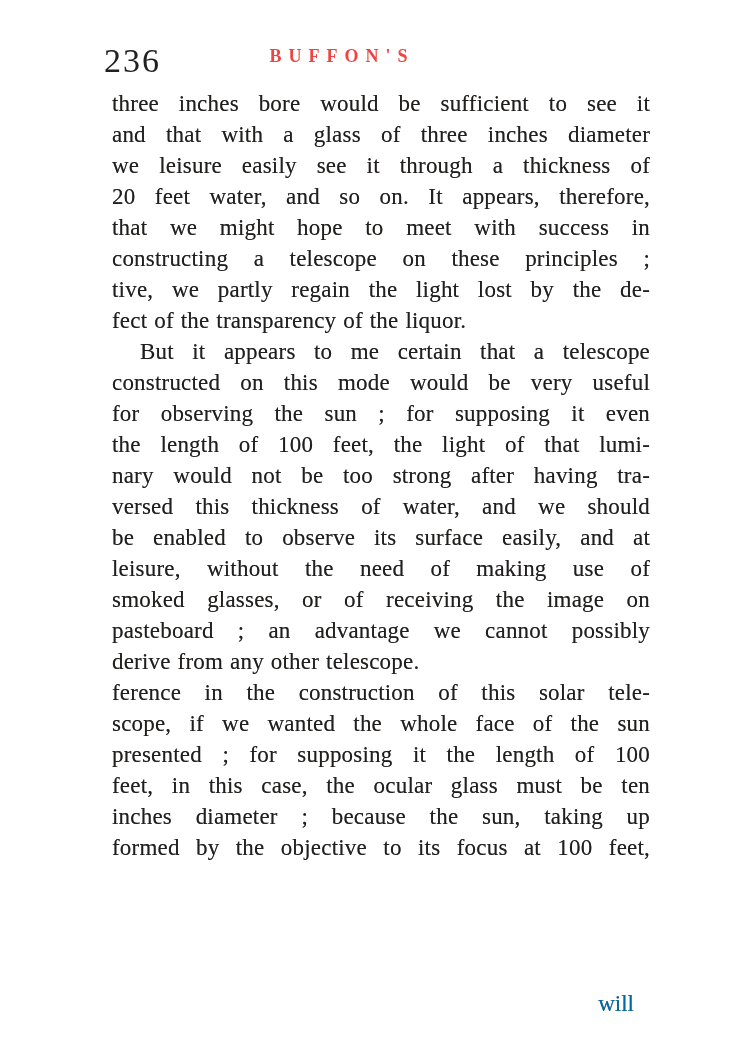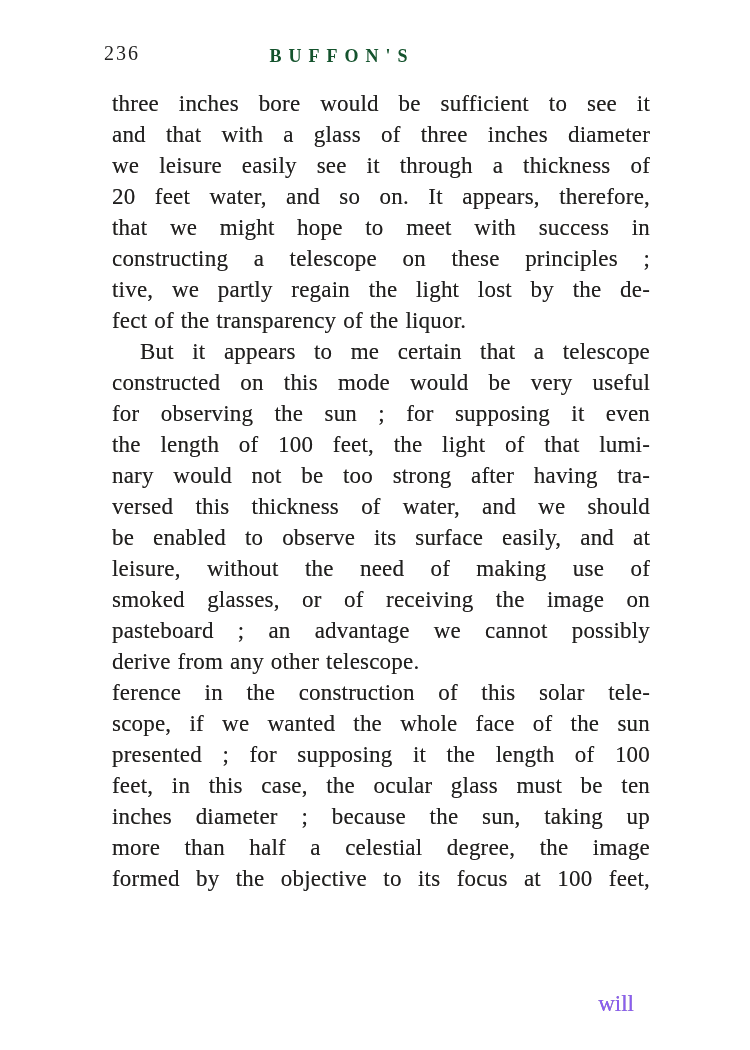--- a/index.html
+++ b/index.html
@@ -21,34 +21,34 @@
     position: absolute;
     top: 42px;
     left: 100px;
     width: 538px;
     height: 30px;
   }
   .pagenum {
     position: absolute;
     left: 4px;
     top: 0px;
-    font-size: 20px;
+    font-size: 34px;
     letter-spacing: 2px;
     color: #222120;
   }
   .runhead {
     position: absolute;
     left: 0;
     right: 54px;
     top: 4px;
     text-align: center;
     font-size: 18px;
     font-weight: bold;
     letter-spacing: 7px;
-    color: #14532d;
+    color: #ef4444;
   }
   
   .textblock {
     position: absolute;
     top: 88px;
     left: 100px;
     width: 538px;
     font-size: 23px;
     line-height: 31px;
     letter-spacing: 0.2px;
@@ -74,21 +74,21 @@
   .catchword-row {
     position: absolute;
     top: 988px;
     left: 100px;
     width: 538px;
     text-align: right;
     padding-right: 4px;
     box-sizing: border-box;
     font-size: 23px;
     line-height: 31px;
-    color: #8b5cf6;
+    color: #0369a1;
     text-shadow: 0 0 0.6px rgba(32,31,30,0.55);
   }
 </style>
 </head>
 <body>
 
 <div class="page">
 
   <div class="header">
     <span class="pagenum">236</span>
@@ -113,21 +113,20 @@
       <div class="line">be enabled to observe its surface easily, and at</div>
       <div class="line">leisure, without the need of making use of</div>
       <div class="line">smoked glasses, or of receiving the image on</div>
       <div class="line">pasteboard ; an advantage we cannot possibly</div>
       <div class="line parend">derive from any other telescope.</div>
       <div class="line">ference in the construction of this solar tele-</div>
       <div class="line">scope, if we wanted the whole face of the sun</div>
       <div class="line">presented ; for supposing it the length of 100</div>
       <div class="line">feet, in this case, the ocular glass must be ten</div>
       <div class="line">inches diameter ; because the sun, taking up</div>
-      <div class="line">more than half a celestial degree, the image</div>
       <div class="line">formed by the objective to its focus at 100 feet,</div>
     </div>
 
   <div class="catchword-row">
     <span>will</span>
   </div>
 
 </div>
 
 </body></html>

